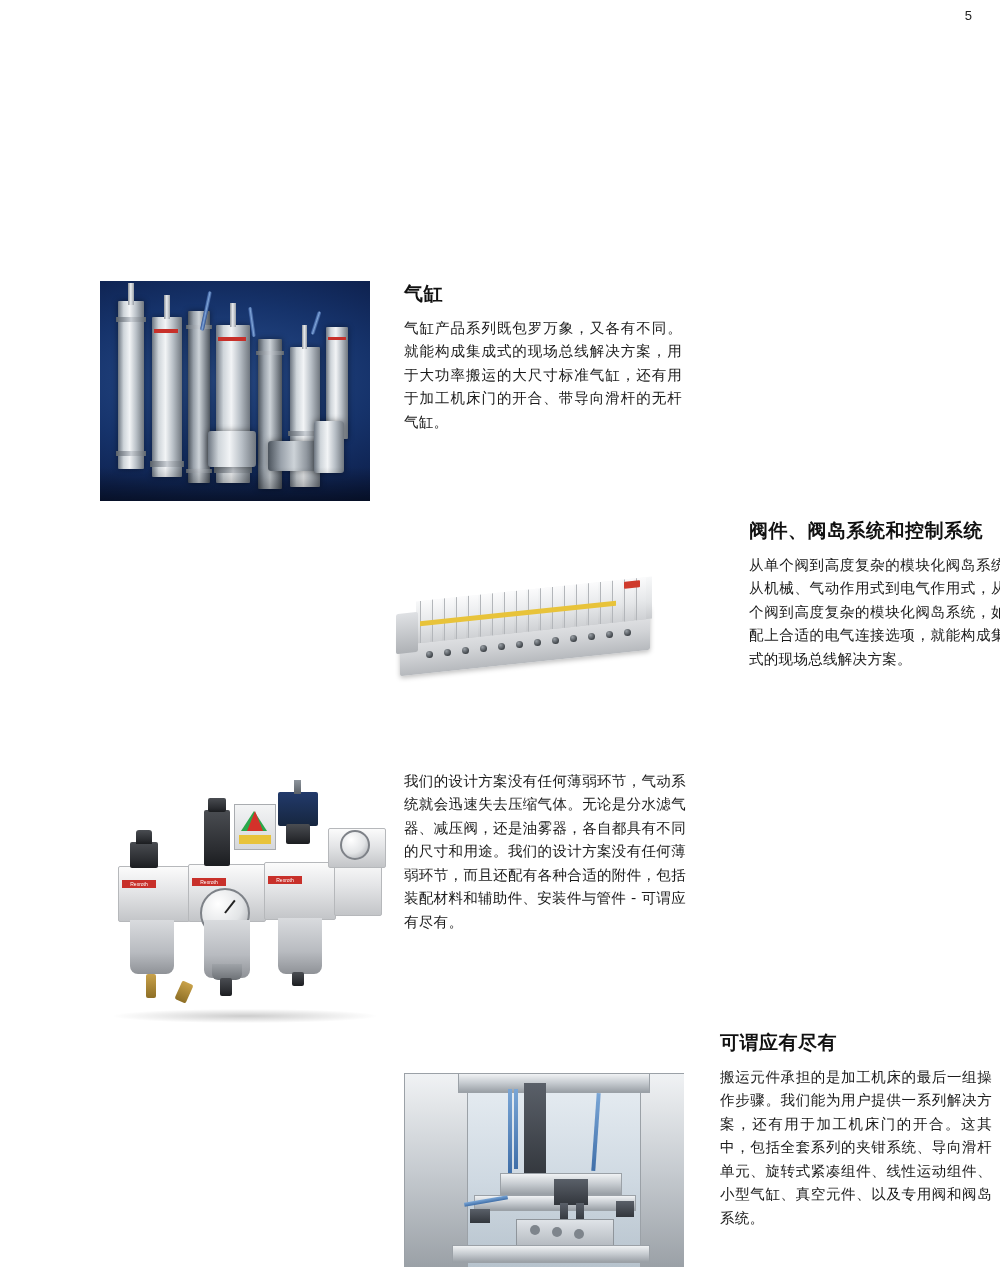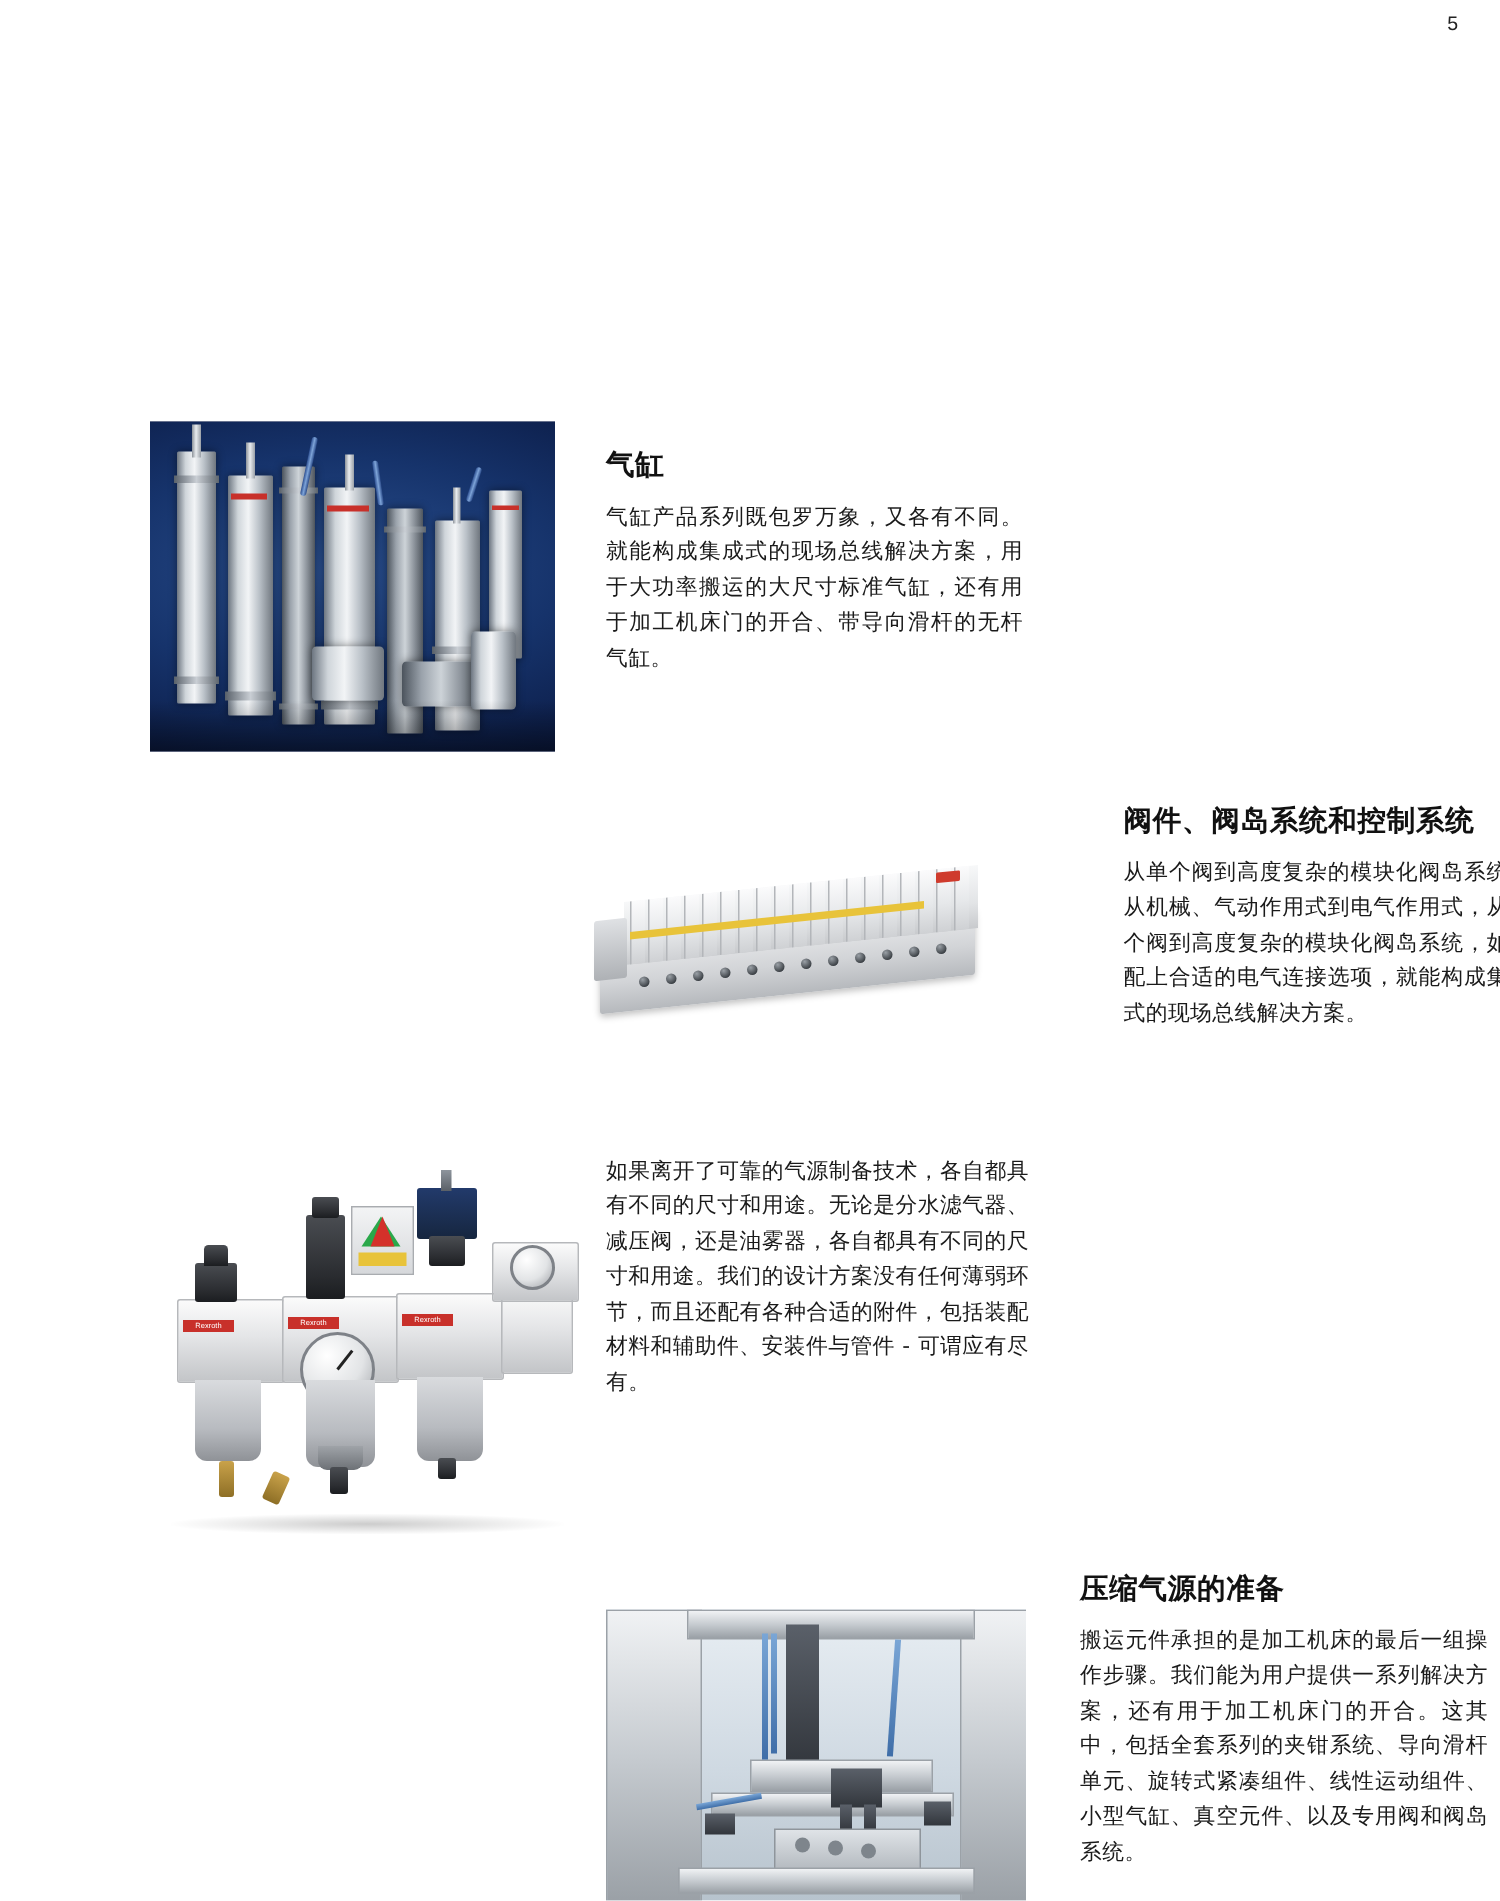--- a/index.html
+++ b/index.html
@@ -24,21 +24,21 @@
     font-family: "Liberation Sans", sans-serif;
   }
 
   
   .sec-title {
     font-size: 19px;
     font-weight: bold;
     line-height: 1.35;
     letter-spacing: 0.5px;
     color: #111;
-    margin: 17px 0 10px 0;
+    margin: 0 0 10px 0;
   }
   .sec-body {
     font-size: 14.5px;
     line-height: 1.62;
     letter-spacing: 0.3px;
     color: #1a1a1a;
     margin: 0;
     text-align: justify;
   }
 
@@ -395,21 +395,21 @@
 
   <div class="ap-brass" style="left:46px; top:206px; width:10px; height:24px;"></div>
   <div class="ap-brass" style="left:78px; top:214px; width:12px; height:20px; transform:rotate(24deg);"></div>
   <div class="ap-dark" style="left:120px; top:210px; width:12px; height:18px;"></div>
   <div class="ap-dark" style="left:192px; top:204px; width:12px; height:14px;"></div>
 
   <div style="position:absolute; left:14px; bottom:10px; width:262px; height:14px; background:radial-gradient(ellipse at center, rgba(0,0,0,.20) 0%, rgba(0,0,0,0) 72%);"></div>
 </div>
 
 <div id="sec-airprep-text">
-  <p class="sec-body">如果离开了可靠的气源制备技术，各自都具有不同的尺寸和用途。无论是分水滤气器、减压阀，还是油雾器，各自都具有不同的尺寸和用途。我们的设计方案没有任何薄弱环节，而且还配有各种合适的附件，包括装配材料和辅助件、安装件与管件 - 可谓应有尽有。</p>
+  <p class="sec-body">我们的设计方案没有任何薄弱环节，气动系统就会迅速失去压缩气体。无论是分水滤气器、减压阀，还是油雾器，各自都具有不同的尺寸和用途。我们的设计方案没有任何薄弱环节，而且还配有各种合适的附件，包括装配材料和辅助件、安装件与管件 - 可谓应有尽有。</p>
 </div>
 
 <div id="sec-handling-image">
   <div class="hd-bg"></div>
 
   <div class="hd-beam" style="left:0px; top:0px; width:62px; height:194px;"></div>
   <div class="hd-beam" style="left:236px; top:0px; width:44px; height:194px;"></div>
   <div class="hd-beam" style="left:54px; top:0px; width:190px; height:18px;"></div>
 
   <div class="hd-dark" style="left:120px; top:10px; width:22px; height:96px;"></div>
@@ -431,15 +431,15 @@
   <div class="hd-blue" style="left:104px; top:16px; width:4px; height:84px;"></div>
   <div class="hd-blue" style="left:110px; top:16px; width:4px; height:80px;"></div>
   <div class="hd-blue" style="left:190px; top:20px; width:4px; height:78px; transform:rotate(4deg);"></div>
   <div class="hd-blue" style="left:60px; top:126px; width:44px; height:4px; transform:rotate(-10deg);"></div>
 
   <div class="hd-dark" style="left:66px; top:136px; width:20px; height:14px;"></div>
   <div class="hd-dark" style="left:212px; top:128px; width:18px; height:16px;"></div>
 </div>
 
 <div id="sec-handling-text">
-  <h2 class="sec-title">压缩气源的准备</h2>
+  <h2 class="sec-title">可谓应有尽有</h2>
   <p class="sec-body">搬运元件承担的是加工机床的最后一组操作步骤。我们能为用户提供一系列解决方案，还有用于加工机床门的开合。这其中，包括全套系列的夹钳系统、导向滑杆单元、旋转式紧凑组件、线性运动组件、小型气缸、真空元件、以及专用阀和阀岛系统。</p>
 </div>
 
 </body></html>

